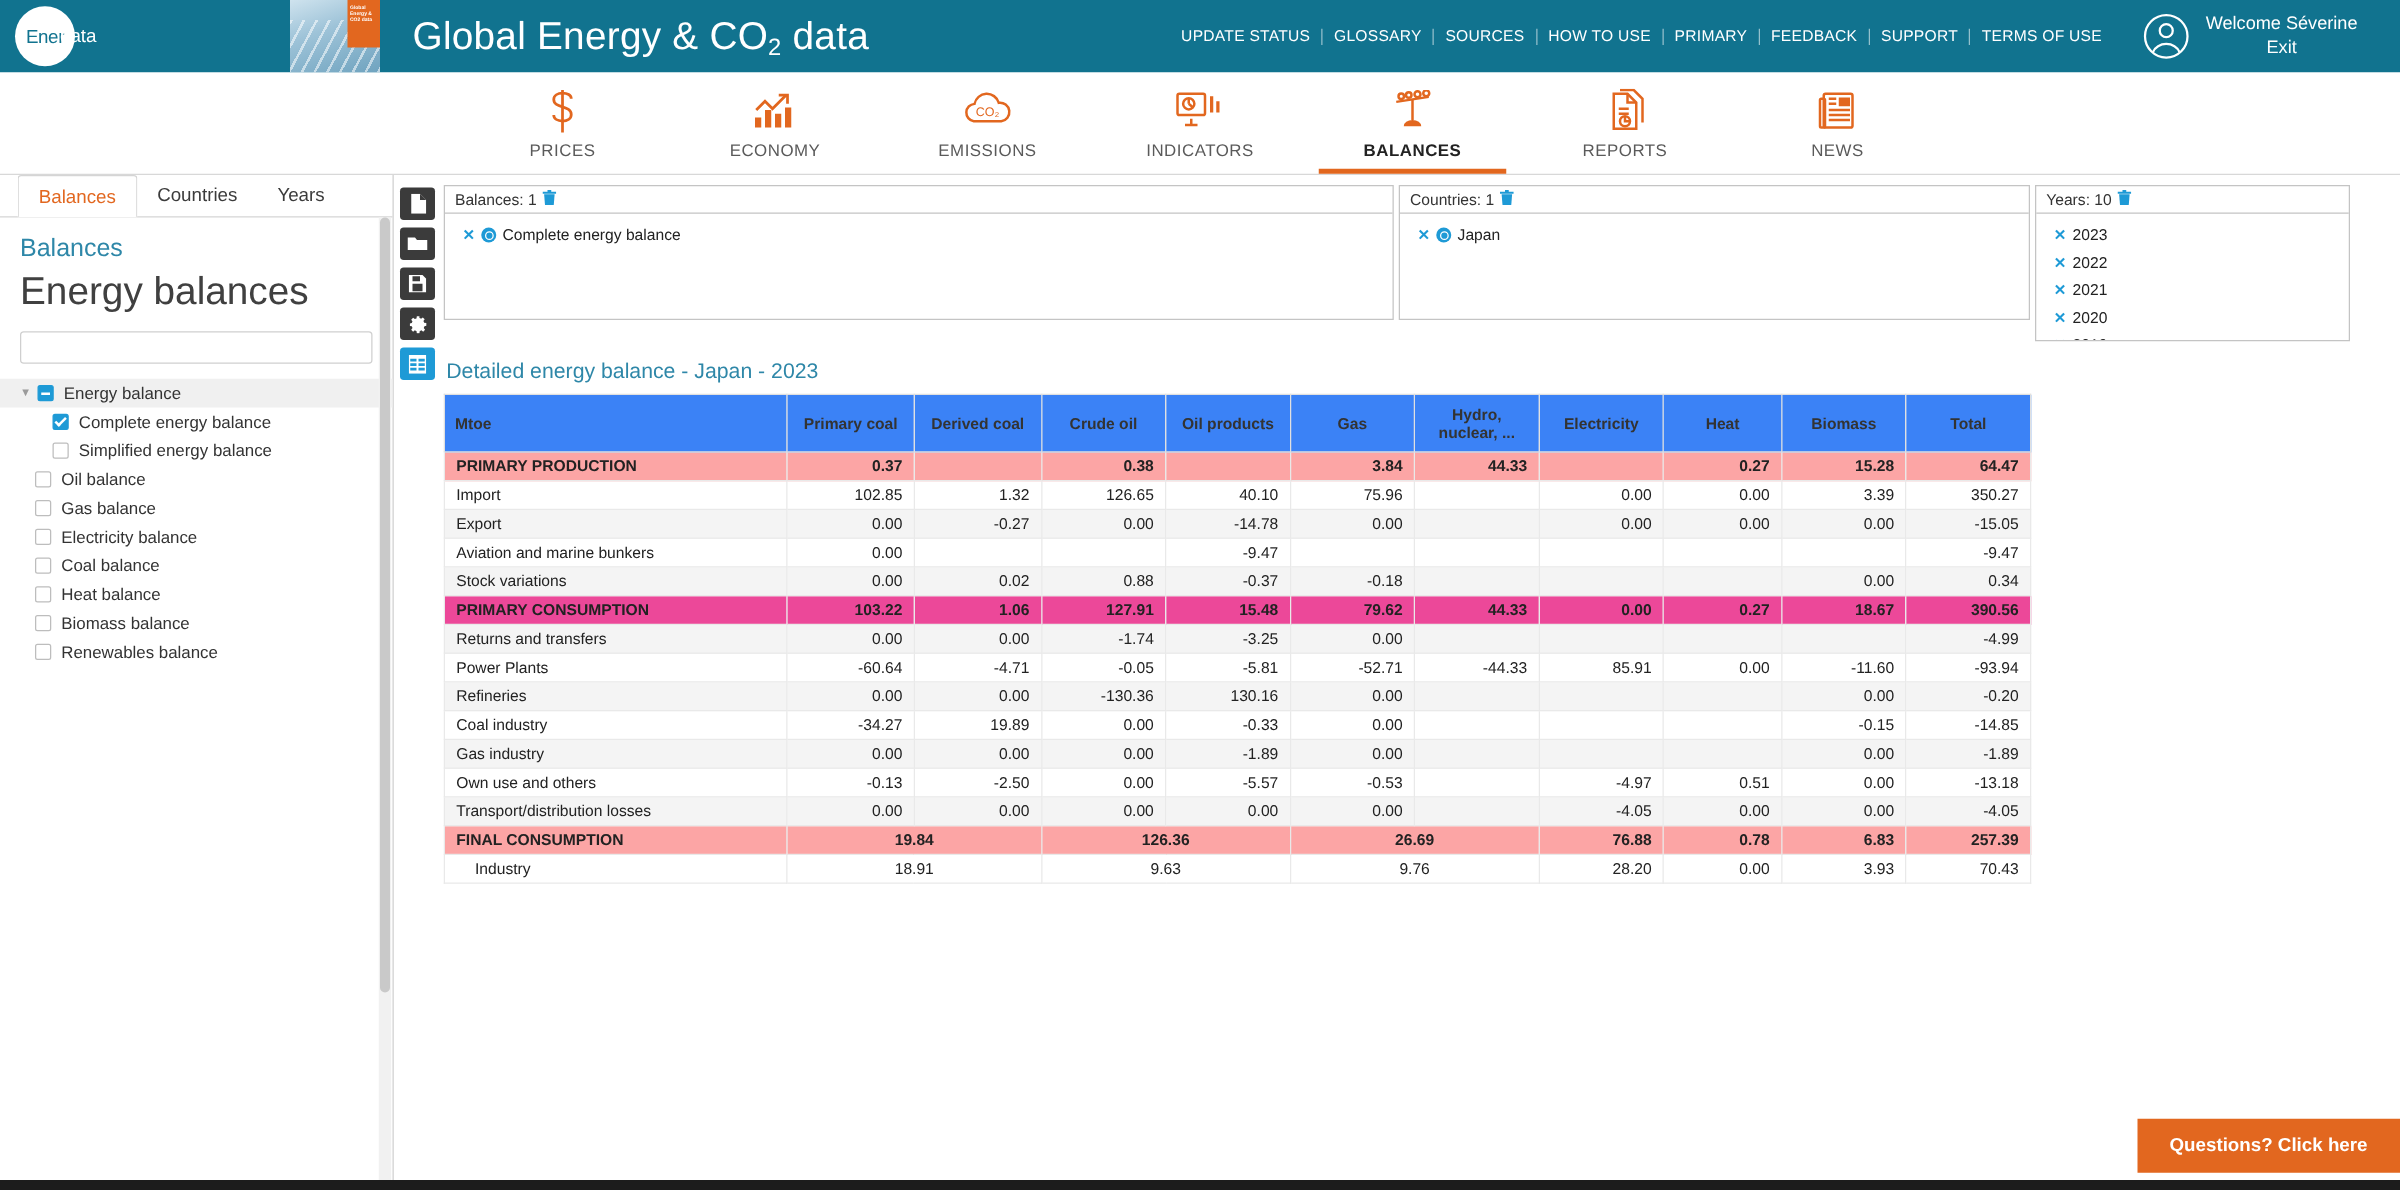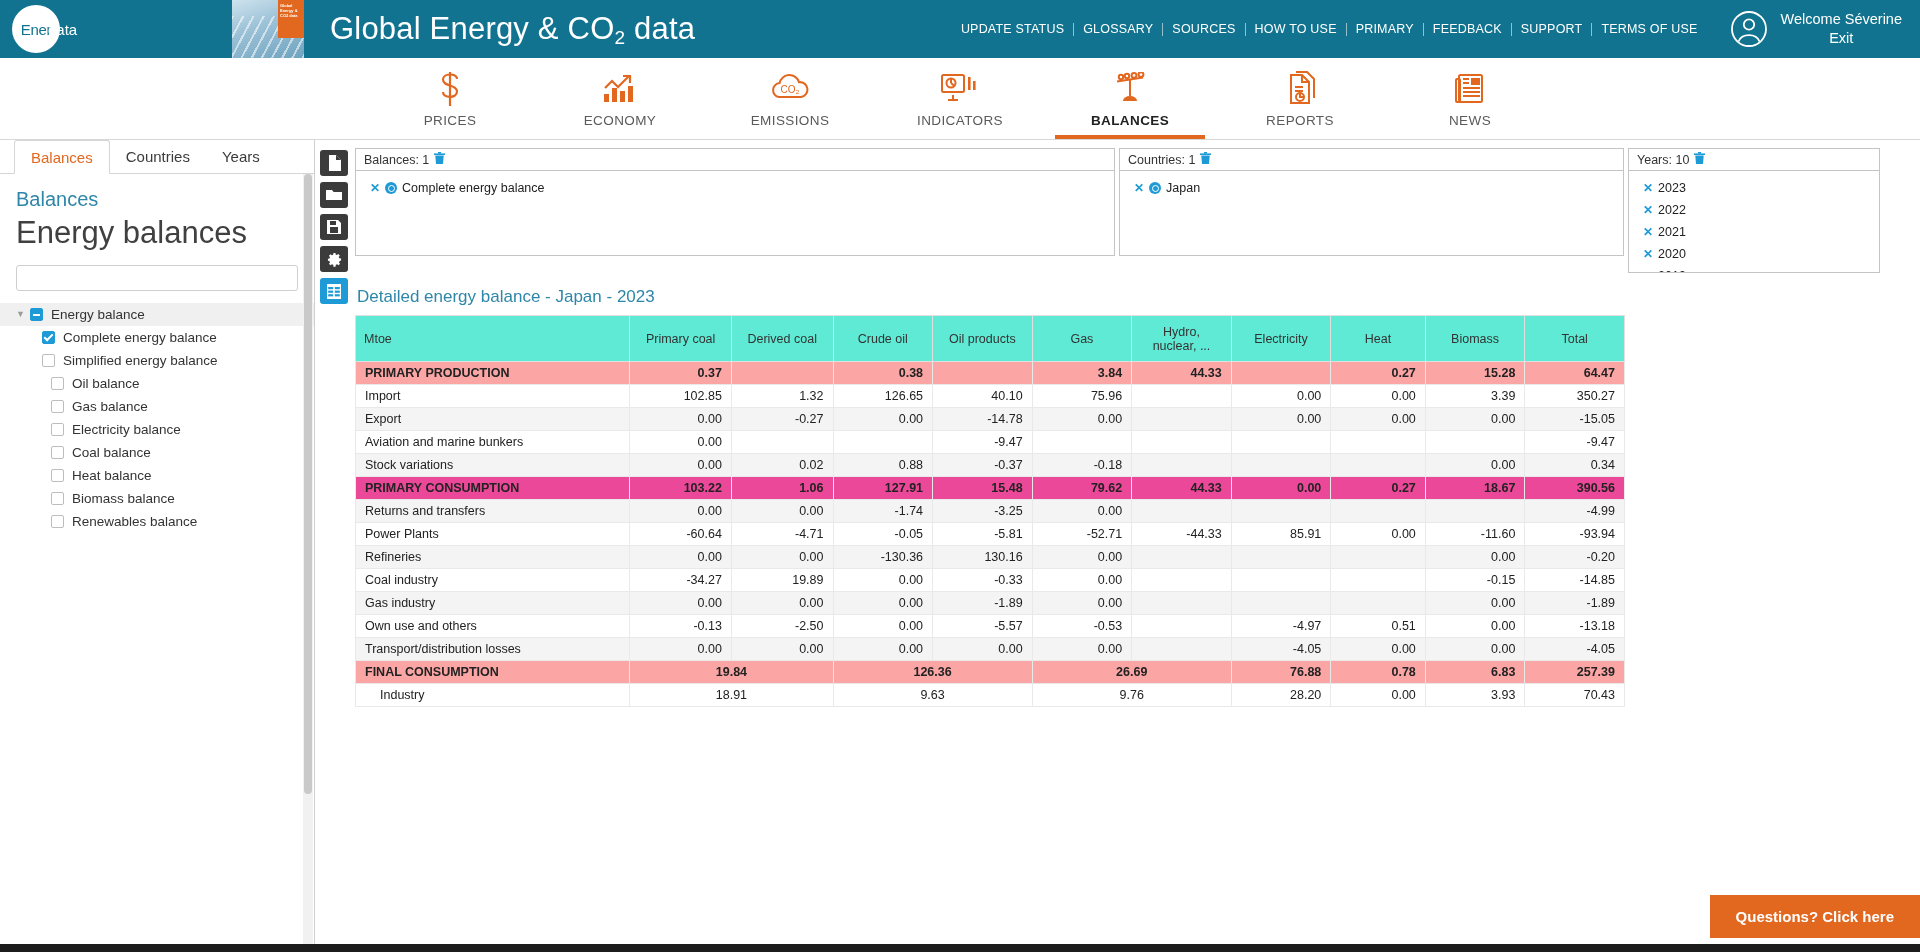--- a/index.html
+++ b/index.html
@@ -72,21 +72,21 @@
     color: #ffffff; text-decoration: none;
     padding: 0 9px;
     border-right: 1px solid rgba(255,255,255,0.55);
     line-height: 13px;
     white-space: nowrap;
   }
   .top-nav a:last-child { border-right: none; }
 
   .user-area {
     display: flex; align-items: center;
-    margin-left: 22px; margin-right: 18px;
+    margin-left: 22px; margin-right: 34px;
   }
   .user-avatar {
     width: 40px; height: 40px; flex: none;
   }
   .user-texts {
     margin-left: 12px; color: #fff; font-size: 14.5px;
     text-align: center; line-height: 19px;
   }
   .user-texts .exit { display: block; }
 
@@ -159,21 +159,21 @@
     width: calc(100% - 32px);
     font-family: "Liberation Sans", sans-serif;
   }
   .tree { margin-top: 12px; font-size: 13.5px; color: #333; }
   .tree-row {
     display: flex; align-items: center;
     height: 23px; padding-left: 16px; cursor: pointer;
   }
   .tree-row.root { background: #f0f0f0; }
   .tree-row.lvl2 { padding-left: 42px; }
-  .tree-row.lvl1 { padding-left: 28px; margin-left: 23px; }
+  .tree-row.lvl1 { padding-left: 28px; }
   .caret {
     width: 14px; font-size: 9px; color: #9b9b9b; flex:none; line-height: 1;
   }
   .cb {
     width: 13px; height: 13px; flex: none;
     border: 1px solid #bdbdbd; background: #fff;
     border-radius: 2px; margin-right: 8px;
     display: inline-flex; align-items: center; justify-content: center;
   }
   .cb.checked { background: #1e9ad6; border-color: #1e9ad6; }
@@ -248,22 +248,22 @@
   
   table.balance {
     border-collapse: collapse;
     font-size: 12.5px;
     color: #222;
     table-layout: fixed;
     width: 1270px;
   }
   table.balance th {
     border: 1px solid #e0e0e0;
-    background: #5eead4;
-    font-weight: normal;
+    background: #3b82f6;
+    font-weight: bold;
     color: #333;
     height: 46px;
     vertical-align: middle;
     text-align: center;
     padding: 0 8px;
     font-size: 12.5px;
   }
   table.balance th.first { text-align: left; width: 270px; }
   table.balance td {
     border: 1px solid #e9e9e9;

